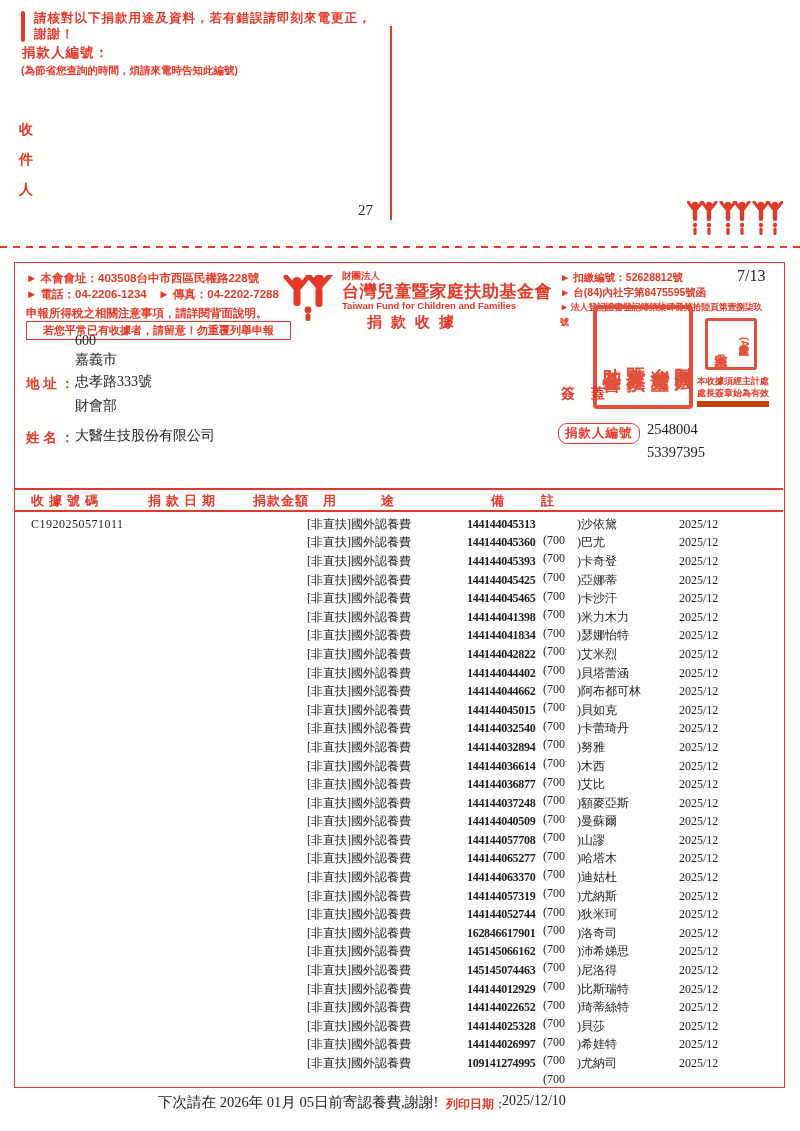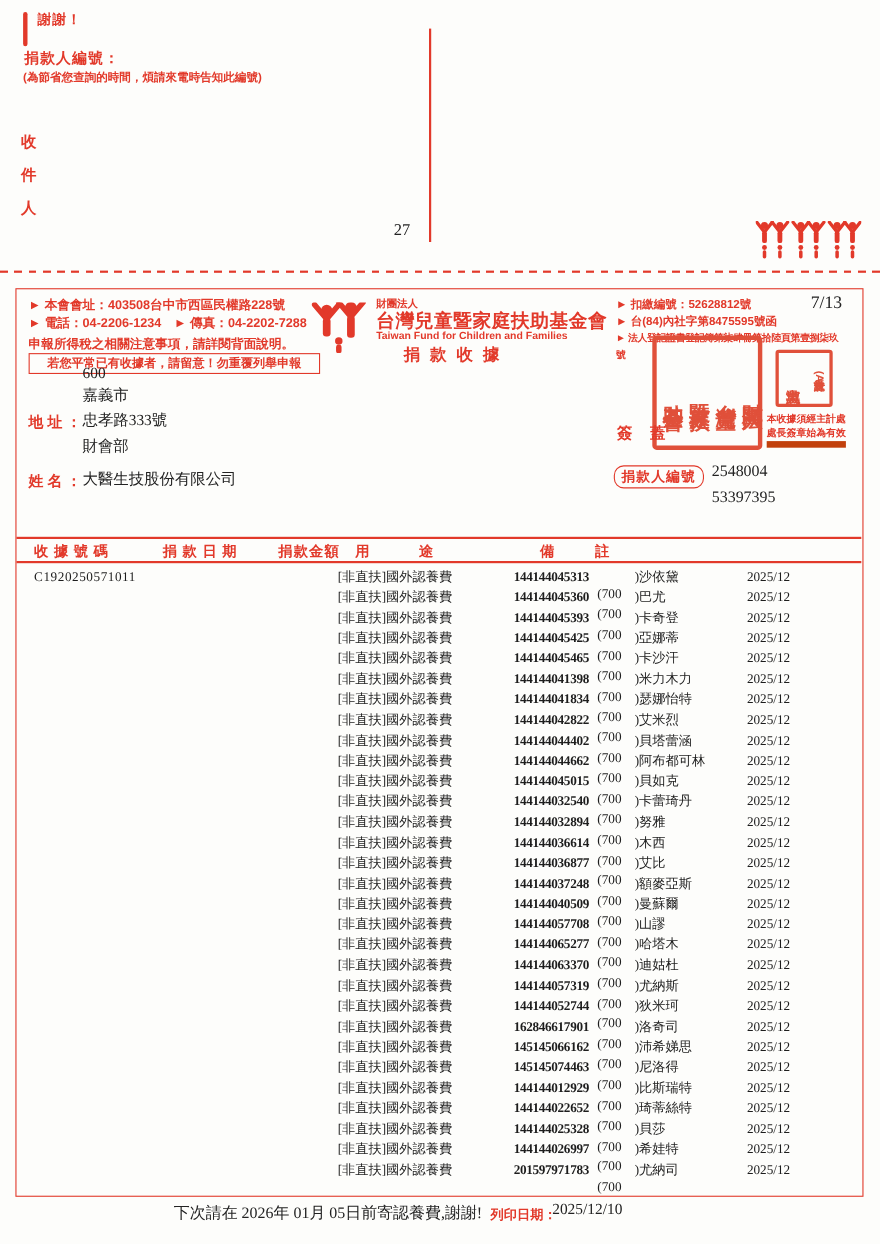--- a/index.html
+++ b/index.html
@@ -85,20 +85,21 @@
   
   .footer-next{left:158px;top:1093px;font-size:14.5px;}
   .footer-print-label{left:446px;top:1096px;font-size:12px;font-weight:bold;color:#e2392a;}
   .footer-print-date{left:502px;top:1093px;font-size:14px;}
 </style>
 </head>
 <body>
 
 <div class="abs notice-bar"></div>
 <div class="abs notice-text">
+  <div>請核對以下捐款用途及資料，若有錯誤請即刻來電更正，</div>
   <div>謝謝！</div>
 </div>
 <div class="abs donor-label">捐款人編號：</div>
 <div class="abs donor-hint">(為節省您查詢的時間，煩請來電時告知此編號)</div>
 
 <div class="abs recipient-vertical">
   <div>收</div>
   <div>件</div>
   <div>人</div>
 </div>
@@ -428,21 +429,21 @@
       <div class="c-receipt"></div>
       <div class="c-usage">[非直扶]國外認養費</div>
       <div class="c-number">144144026997</div>
       <div class="c-amount">(700</div>
       <div class="c-name">)希娃特</div>
       <div class="c-date">2025/12</div>
     </div>
       <div class="trow">
       <div class="c-receipt"></div>
       <div class="c-usage">[非直扶]國外認養費</div>
-      <div class="c-number">201597971783</div>
+      <div class="c-number">109141274995</div>
       <div class="c-amount">(700</div>
       <div class="c-name">)尤納司</div>
       <div class="c-date">2025/12</div>
     </div>
     </div>
 
 </div>
 
 <div class="abs footer-next serif">下次請在 2026年 01月 05日前寄認養費,謝謝!</div>
 <div class="abs footer-print-label">列印日期：</div>

